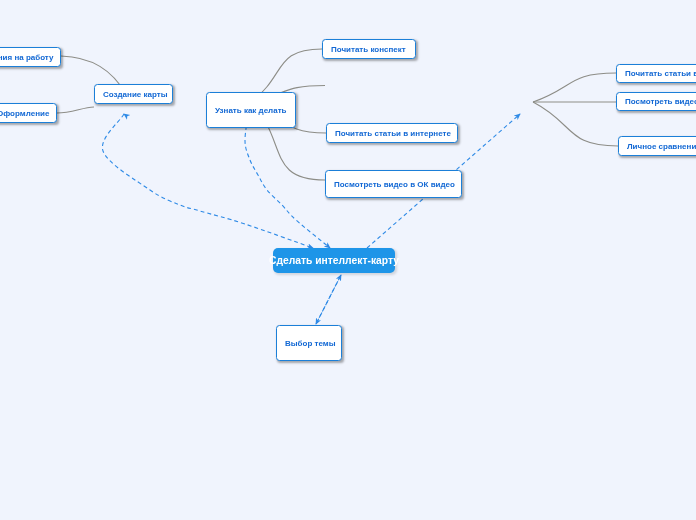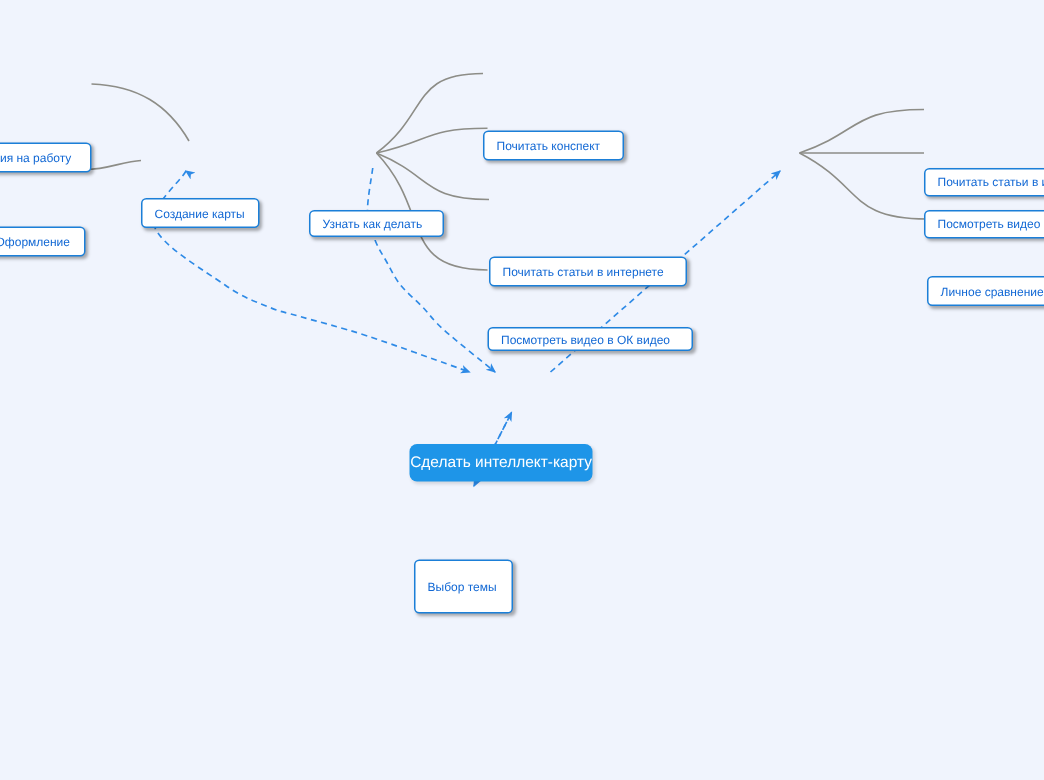--- a/index.html
+++ b/index.html
@@ -3,23 +3,23 @@
 <meta charset="utf-8">
 <style>
   html,body{margin:0;padding:0;}
   body{width:696px;height:520px;overflow:hidden;background:#f0f4fd;
        font-family:"Liberation Sans",sans-serif;
        -webkit-font-smoothing:antialiased;}
   #canvas{position:relative;width:696px;height:520px;overflow:hidden;background:#f0f4fd;}
   svg.edges{position:absolute;left:0;top:0;width:696px;height:520px;pointer-events:none;}
   .node{position:absolute;box-sizing:border-box;display:flex;align-items:center;
         background:#ffffff;border:1.4px solid #1b7fd8;
-        border-radius:3.5px;color:#1268d4;font-weight:normal;font-size:8px;
+        border-radius:3.5px;color:#1268d4;font-weight:bold;font-size:8px;
         box-shadow:1.5px 1.5px 2.2px rgba(0,0,0,0.32);white-space:nowrap;
-        padding:0 8px;margin-top:48px;}
+        padding:0 8px;}
   .node.center{background:#1e95e8;border:none;color:#fff;font-size:10.3px;
                border-radius:5px;justify-content:center;padding:0;
                box-shadow:1.5px 1.5px 2.5px rgba(0,0,0,0.13);}
   .node.ml{white-space:normal;line-height:11.5px;padding:0 9px;}
 </style>
 </head>
 <body>
 
 <div id="canvas">
 
@@ -52,30 +52,30 @@
 
 <div class="node" style="left:-49px;top:47px;width:110px;height:20px;">
   <span>Ограничения на работу</span>
 </div>
 <div class="node" style="left:-12px;top:103px;width:69px;height:20px;">
   <span>Оформление</span>
 </div>
 <div class="node" style="left:94px;top:84px;width:79px;height:20px;">
   <span>Создание карты</span>
 </div>
-<div class="node" style="left:206px;top:92px;width:90px;height:18px;text-align:right;">
+<div class="node" style="left:206px;top:92px;width:90px;height:36px;text-align:right;">
   <span>Узнать как делать</span>
 </div>
 <div class="node" style="left:322px;top:39px;width:94px;height:20px;">
   <span>Почитать конспект</span>
 </div>
 <div class="node" style="left:326px;top:123px;width:132px;height:20px;">
   <span>Почитать статьи в интернете</span>
 </div>
-<div class="node" style="left:325px;top:170px;width:137px;height:16px;">
+<div class="node" style="left:325px;top:170px;width:137px;height:28px;">
   <span>Посмотреть видео в ОК видео</span>
 </div>
 <div class="node" style="left:616px;top:64px;width:132px;height:19px;">
   <span>Почитать статьи в интернете</span>
 </div>
 <div class="node" style="left:616px;top:92px;width:122px;height:19px;">
   <span>Посмотреть видео обзоры</span>
 </div>
 <div class="node" style="left:618px;top:136px;width:90px;height:20px;">
   <span>Личное сравнение</span>

